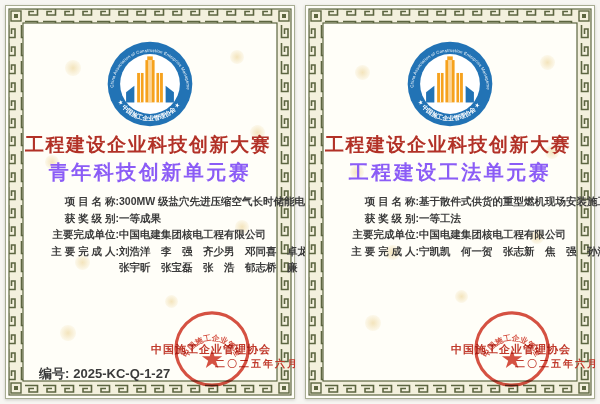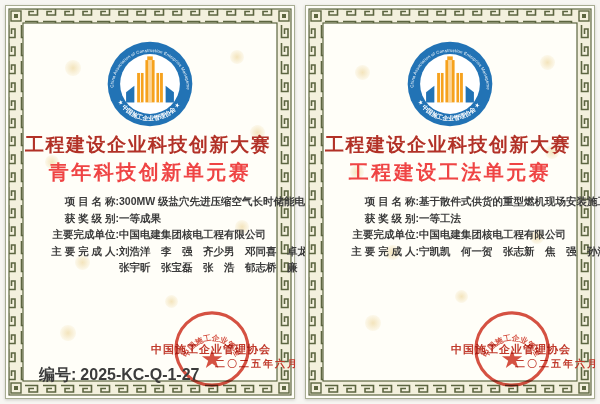--- a/index.html
+++ b/index.html
@@ -27,21 +27,21 @@
     pointer-events:none;
   }
   .logo { position:absolute; left:99px; top:33px; width:92px; height:92px; }
   .title {
     position:absolute; left:20px; right:20px; top:127px;
     text-align:left; color:#b23127; font-weight:bold;
     font-size:19px; letter-spacing:1.5px; white-space:nowrap;
   }
   .subtitle {
     position:absolute; left:20px; right:20px; top:154px;
-    text-align:center; color:#ef4444; font-weight:bold;
+    text-align:center; color:#8b5cf6; font-weight:bold;
     font-size:20px; letter-spacing:2.5px; white-space:nowrap;
   }
   .fields { position:absolute; left:34px; right:22px; top:188px; }
   .frow { display:flex; align-items:flex-start; line-height:16.5px;text-align:right; }
   .flabel {
     flex:0 0 80px; color:#3b3b3b; font-size:10.5px; font-weight:600;
     white-space:nowrap;
   }
   .fvalue { color:#3b3b3b; font-size:10.5px; font-weight:600; white-space:nowrap; }
   .fline2 { margin-left:80px; color:#3b3b3b; font-size:10.5px; font-weight:600; line-height:16.5px; white-space:nowrap; }
@@ -50,21 +50,21 @@
     text-align:center; color:#c0392b; font-size:11px; font-weight:600;
     letter-spacing:1px; white-space:nowrap;
   }
   .issue-date {
     position:absolute; top:352px; left:118px; width:176px;
     text-align:right; color:#c0392b; font-size:10px; font-weight:600;
     letter-spacing:2px; white-space:nowrap;
   }
   .serial {
     position:absolute; left:34px; top:360px;
-    color:#3b3b3b; font-size:16px; font-weight:600; white-space:nowrap;
+    color:#3b3b3b; font-size:13px; font-weight:600; white-space:nowrap;
   }
   .serial .num { margin-left:4px; }
   .seal {
     position:absolute; left:166px; top:303px; width:82px; height:82px;
     mix-blend-mode:multiply; opacity:.88;
   }
 </style>
 </head>
 <body>
 

